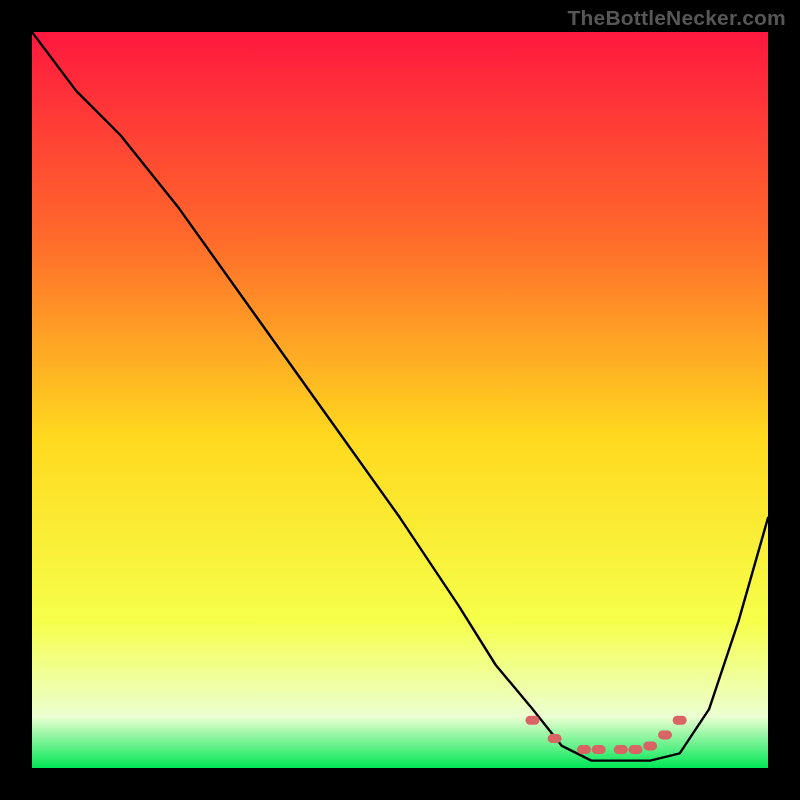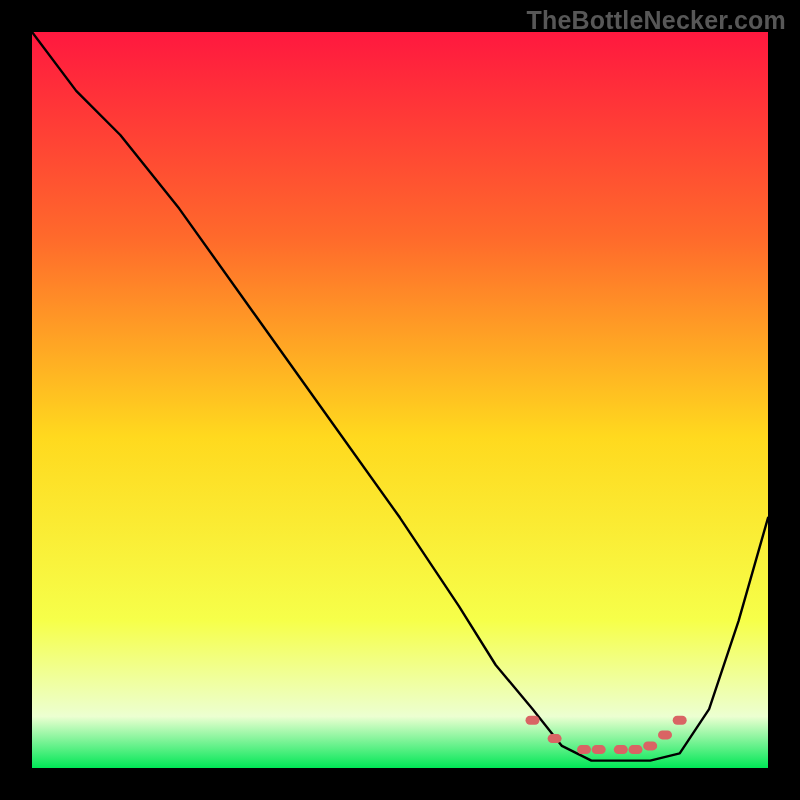--- a/index.html
+++ b/index.html
@@ -14,21 +14,21 @@
     position: relative;
     width: 800px;
     height: 800px;
     background: #000;
   }
   .watermark {
     position: absolute;
     top: 6px;
     right: 14px;
     font-family: Arial, Helvetica, sans-serif;
-    font-size: 25px;
+    font-size: 21px;
     font-weight: 600;
     color: #575757;
     letter-spacing: 0.2px;
     z-index: 10;
   }
   .plot {
     position: absolute;
     left: 32px;
     top: 32px;
     width: 736px;

